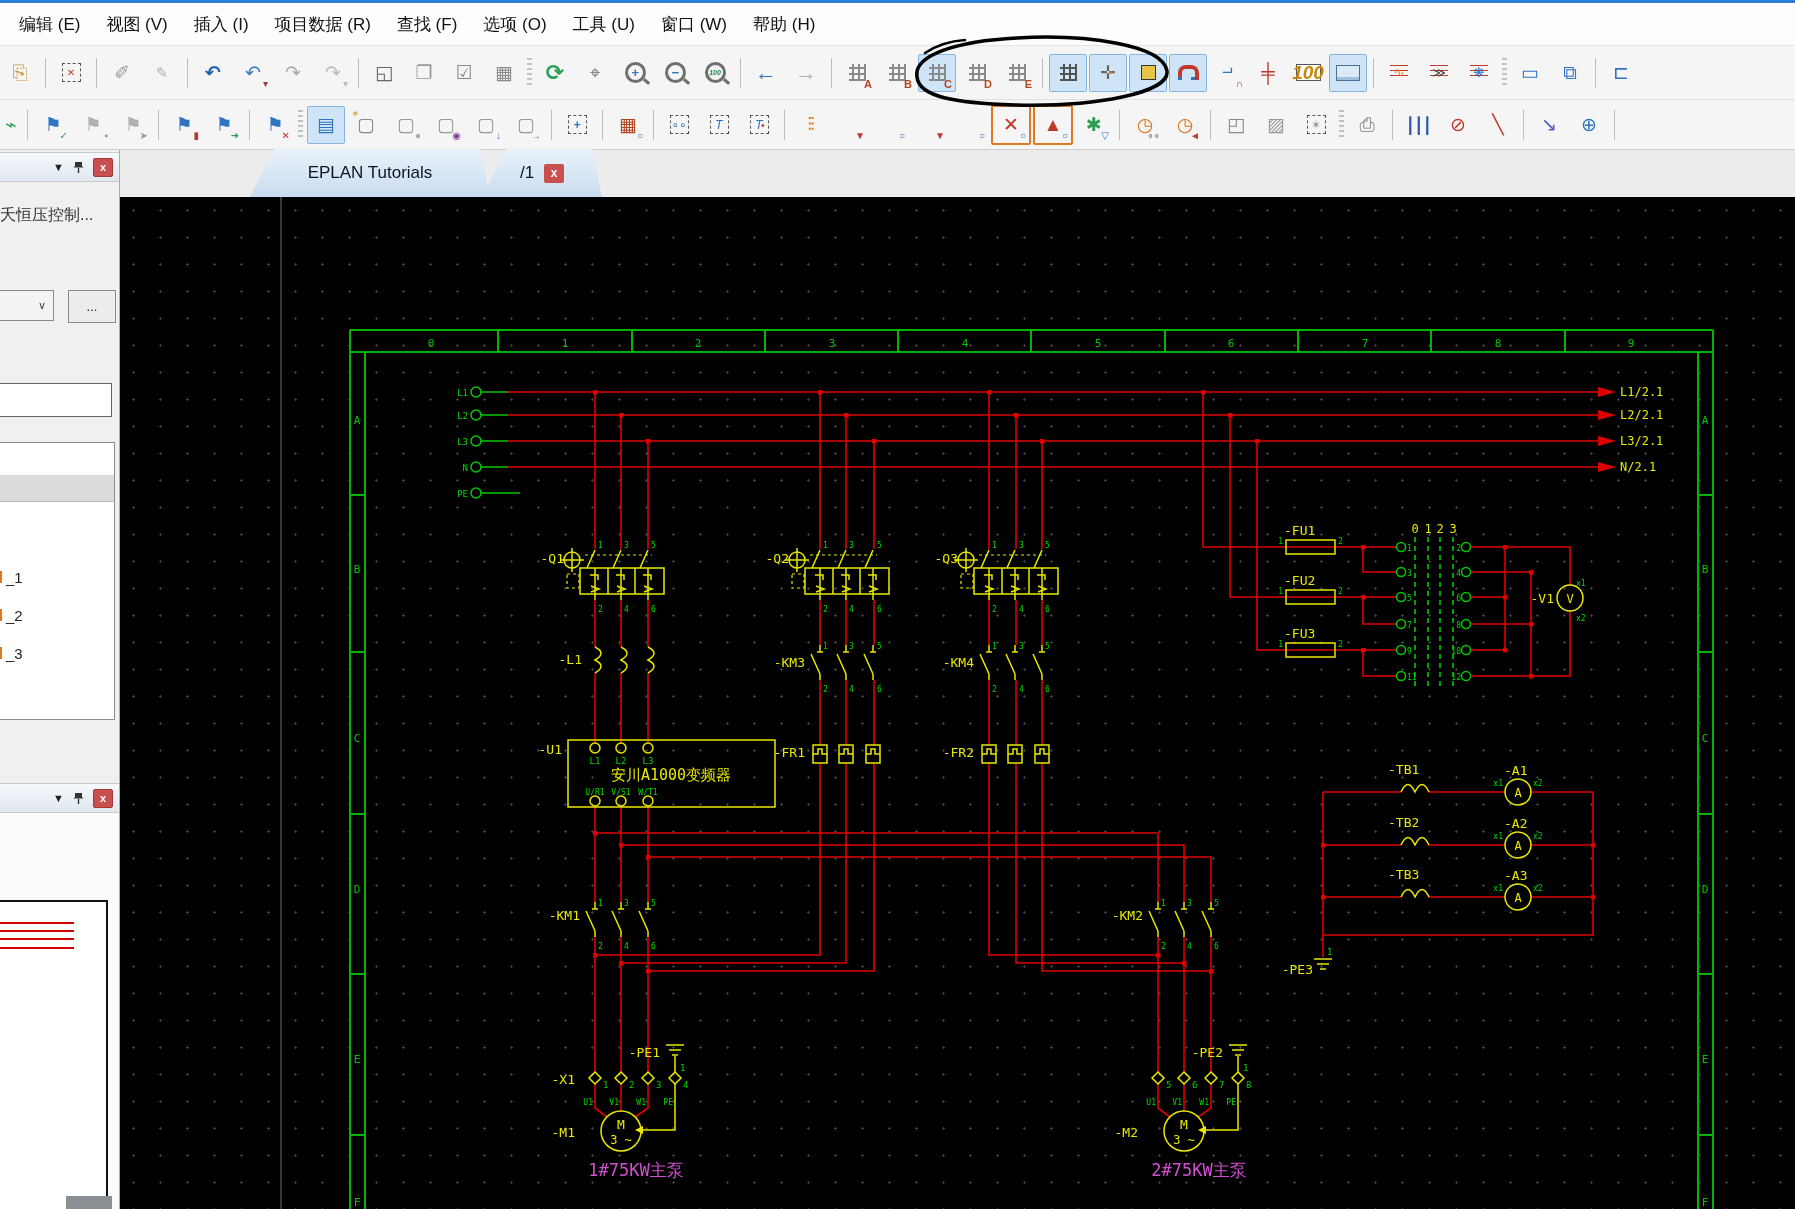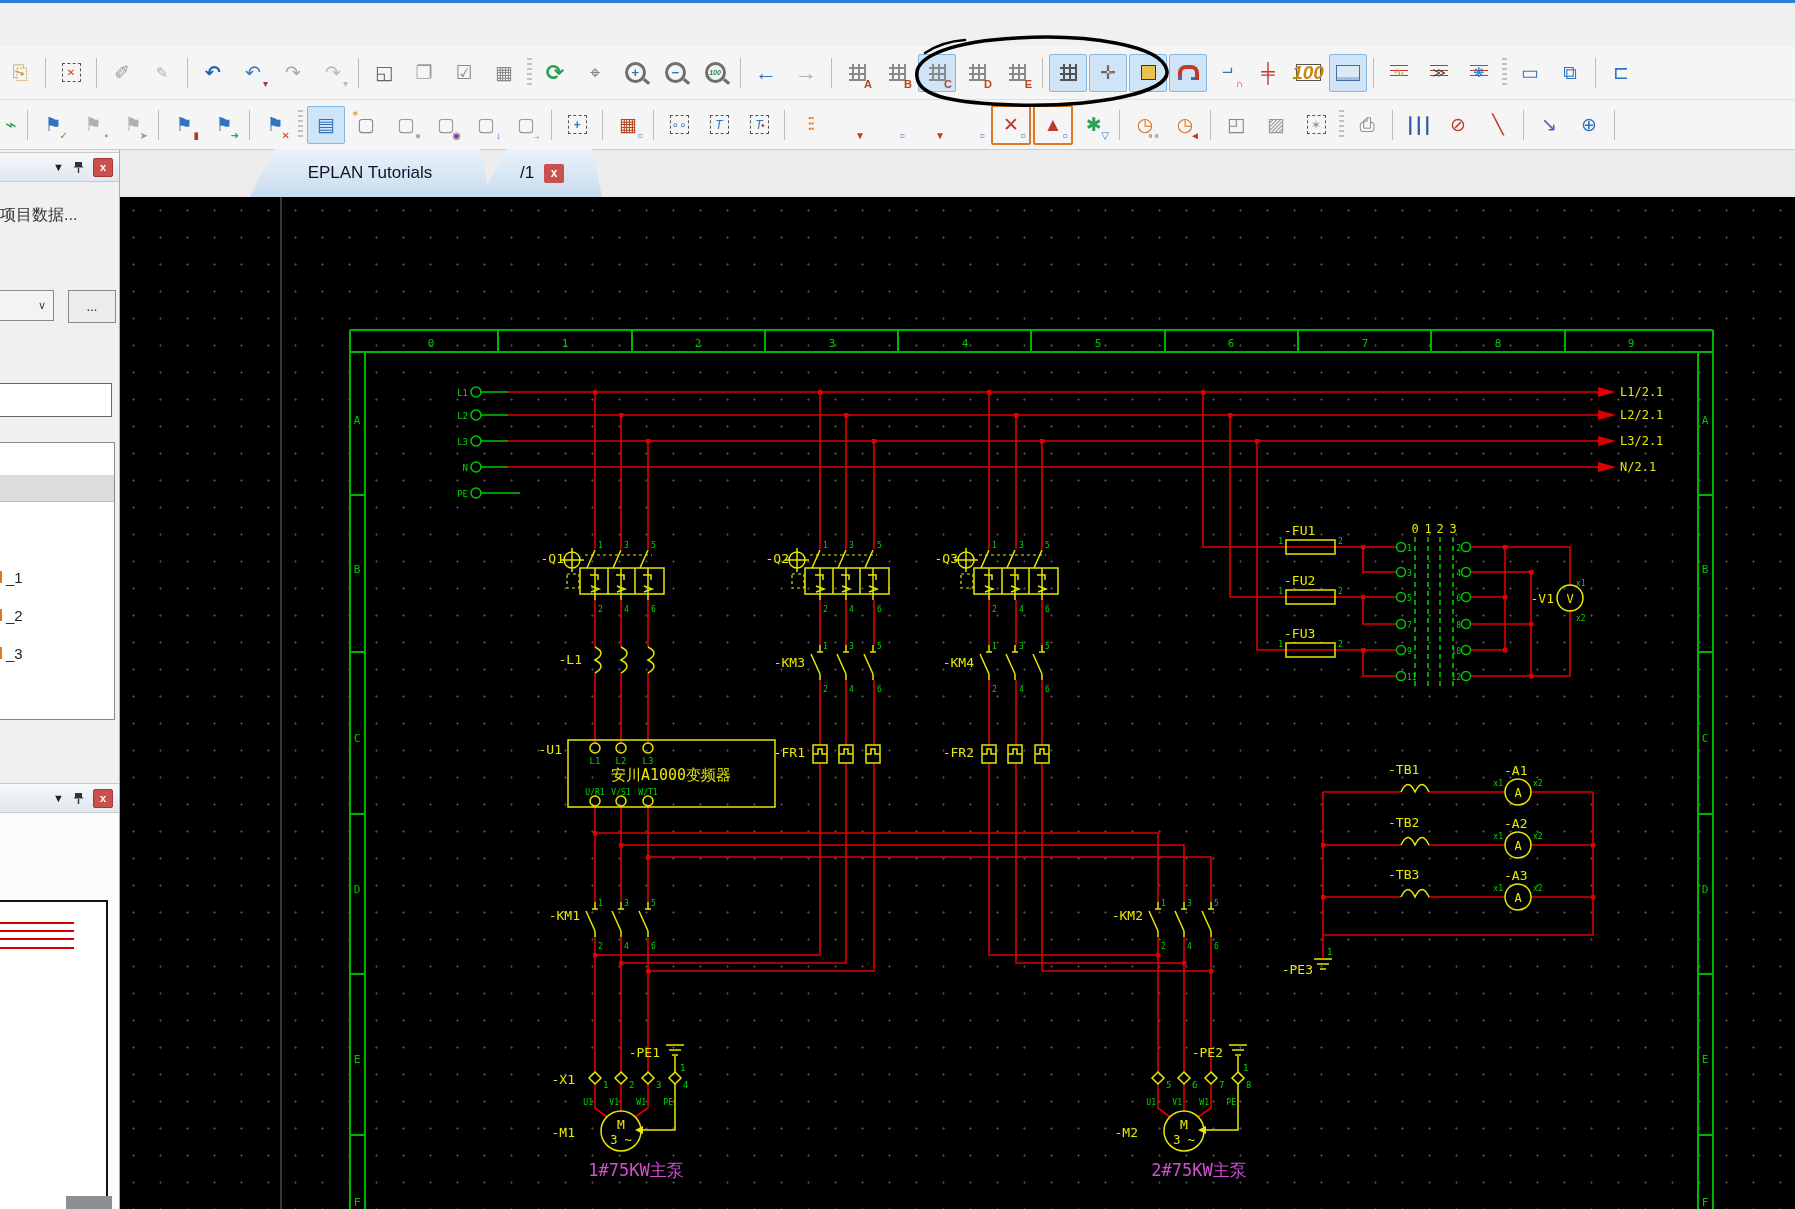--- a/index.html
+++ b/index.html
@@ -82,20 +82,31 @@
   .tgs{fill:#00d800;font-size:8px;}
   .tfr{fill:#00c800;font-size:11px;}
   .tm{fill:#d24fd2;font-size:17px;}
 </style>
 </head>
 <body>
 
 <div id="app">
   <div class="topline"></div>
 
+  <div class="menubar">
+    <span>编辑 (E)</span>
+    <span>视图 (V)</span>
+    <span>插入 (I)</span>
+    <span>项目数据 (R)</span>
+    <span>查找 (F)</span>
+    <span>选项 (O)</span>
+    <span>工具 (U)</span>
+    <span>窗口 (W)</span>
+    <span>帮助 (H)</span>
+  </div>
 
   <div class="tb tb1">
     <b>
         <s style="color:#c99a3f">⎘</s>
       </b>
     <i class="sep"></i>
     <b>
         <i class="dbx">
           <s style="color:#c0392b;font-size:10px">✕</s>
         </i>
@@ -410,21 +421,21 @@
 
   <div class="sidebar">
     <div class="phead" style="top:2px">
       <span class="cv">▼</span>
       <svg width="11" height="13">
           <path d="M2 1h7v4l1.5 1.5h-10L2 5z" fill="#333"></path>
           <rect x="4.8" y="7" width="1.4" height="5" fill="#333"></rect>
         </svg>
       <span class="pclose">x</span>
     </div>
-    <div class="ptext">项目数据...</div>
+    <div class="ptext">夭恒压控制...</div>
     <div class="combo">
         <span>∨</span>
       </div>
     <div class="dotsbtn">...</div>
     <div class="field"></div>
     <div class="listbox">
       <div class="lhead"></div>
       <div class="litem" style="margin-top:60px">
           <i></i>
           <span>_1</span>

